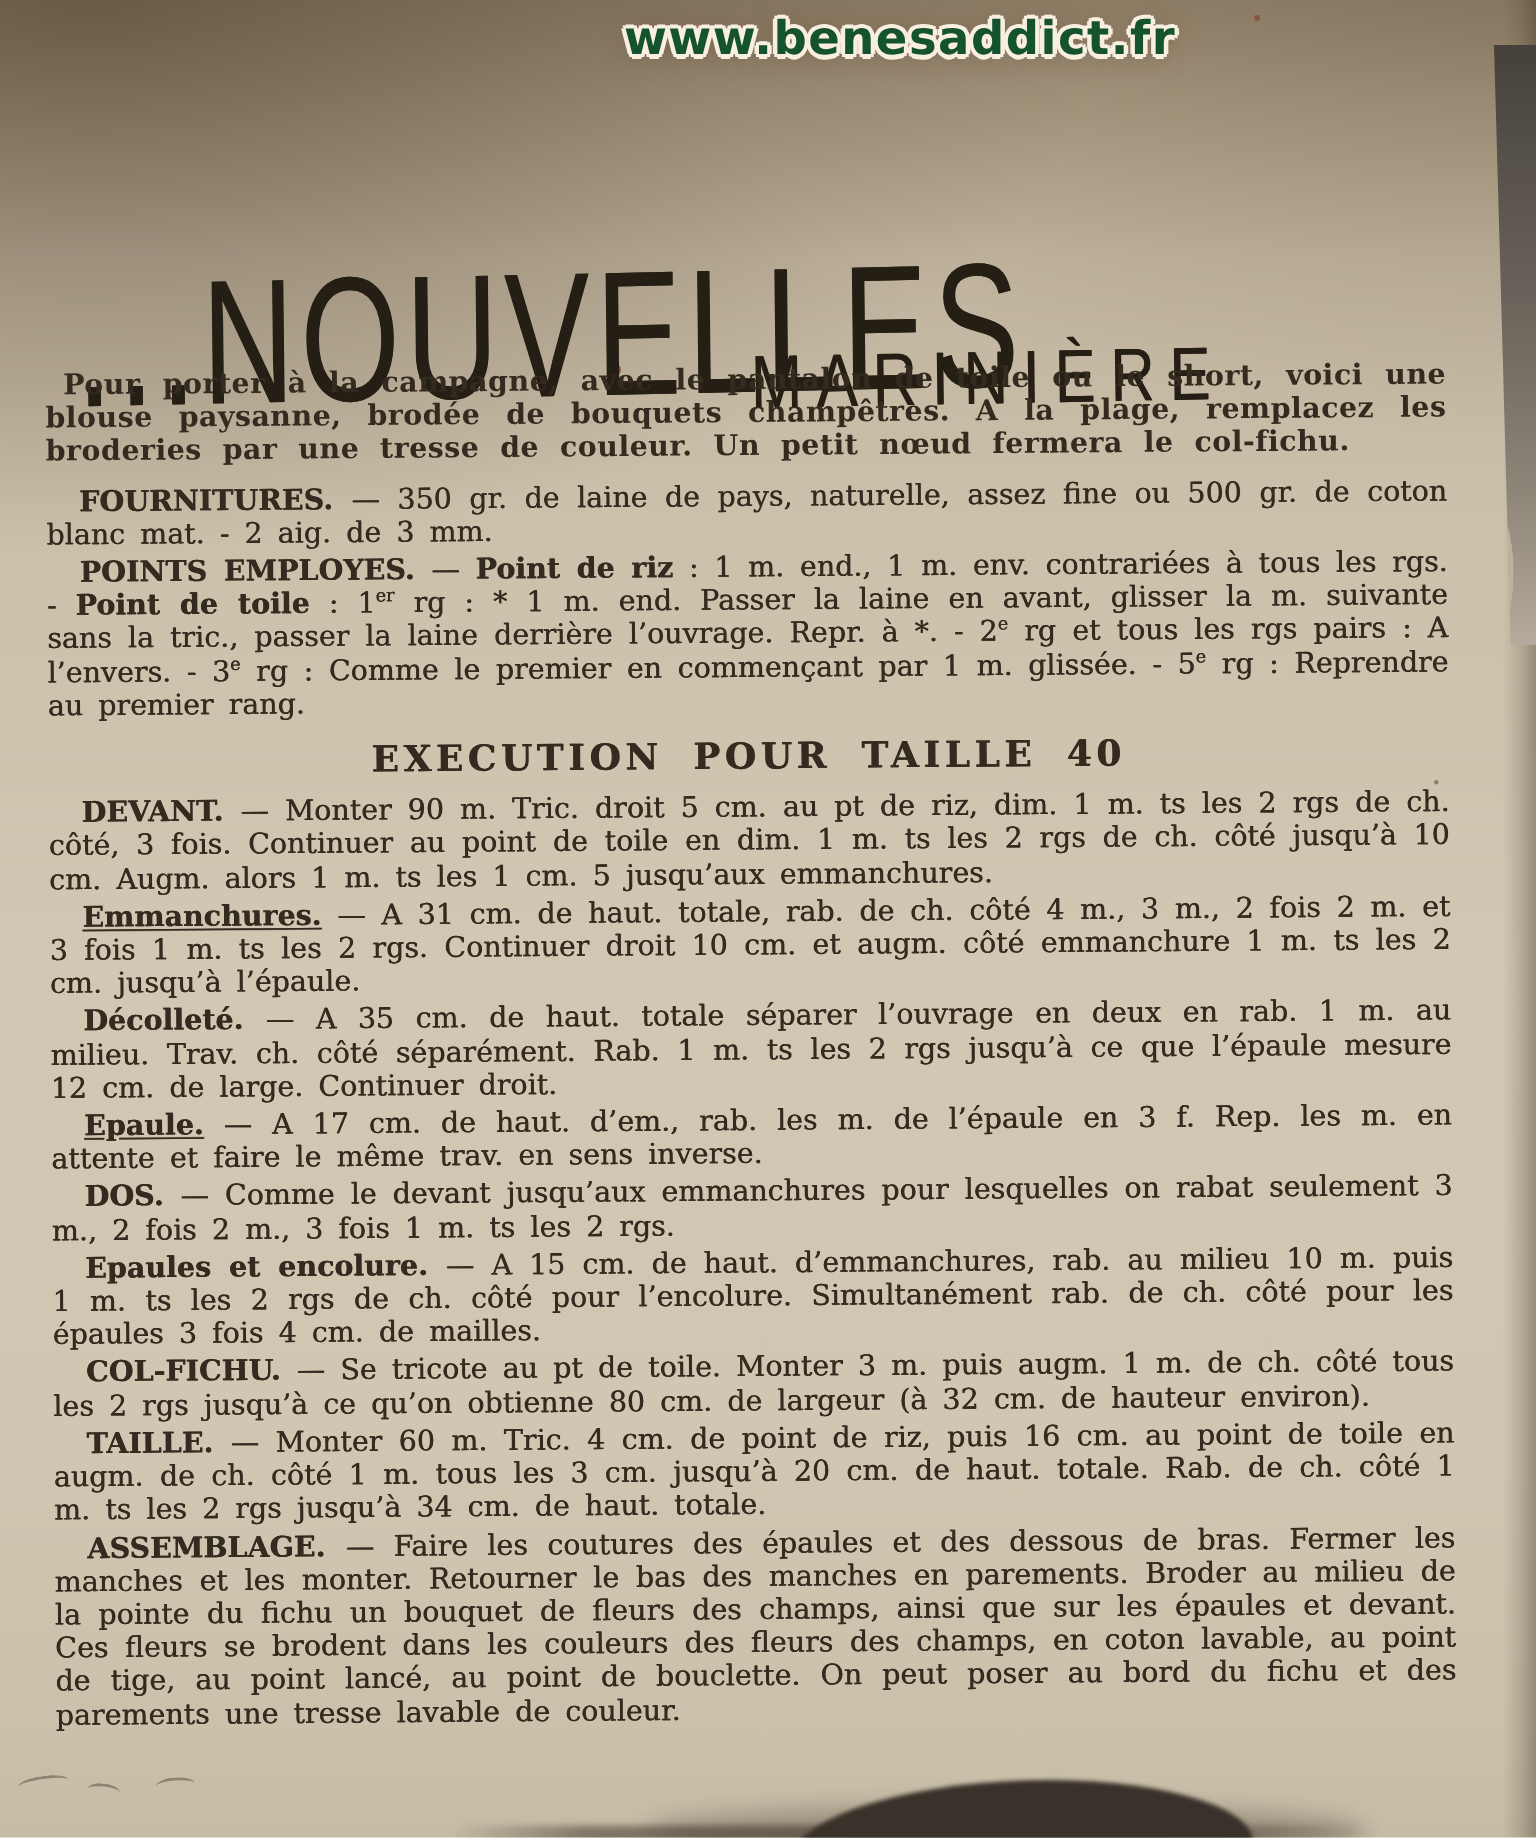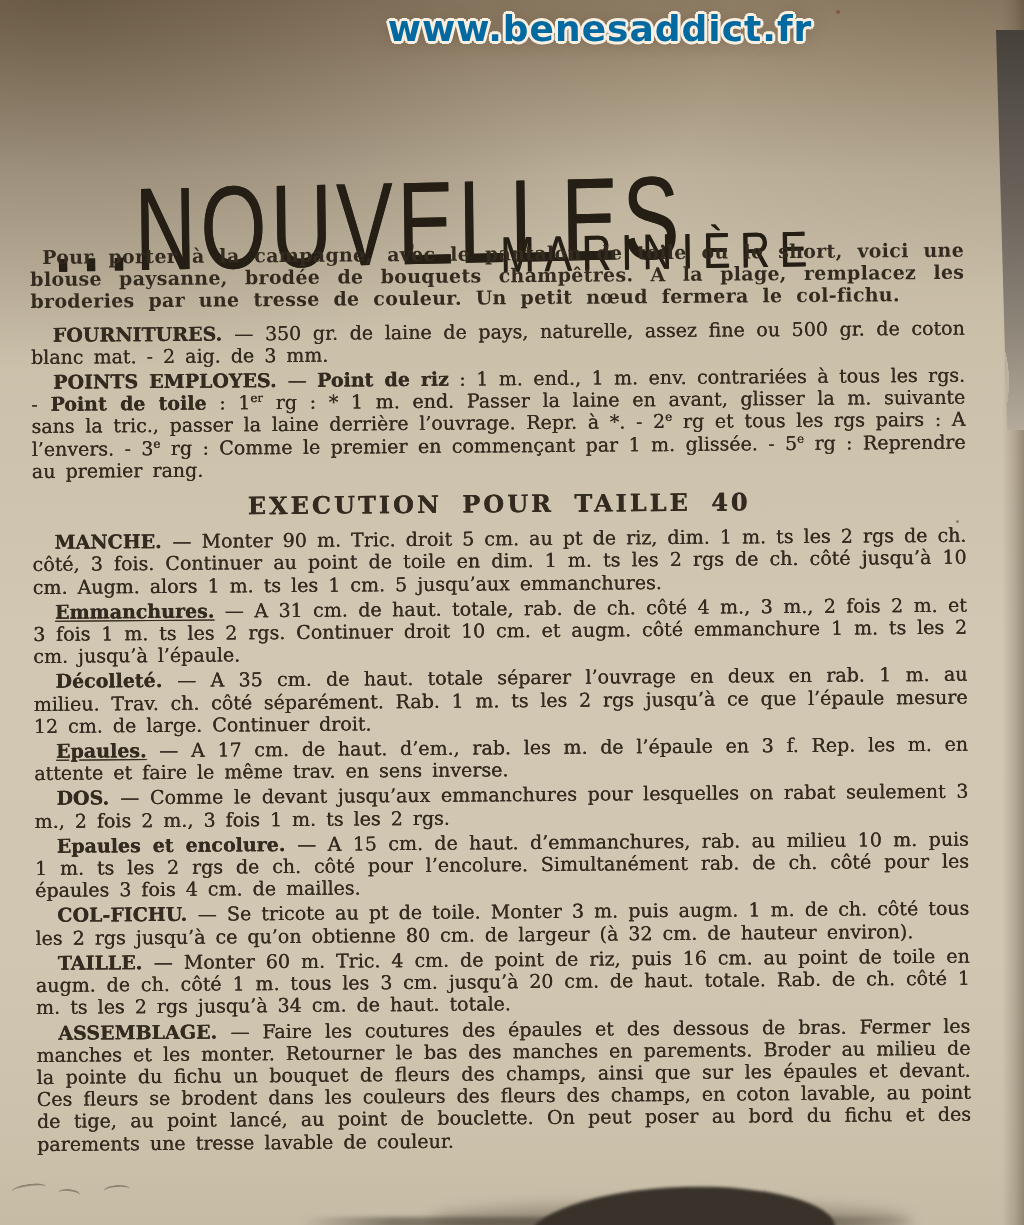--- a/index.html
+++ b/index.html
@@ -11,22 +11,22 @@
     background:
       radial-gradient(120% 55% at 6% 0%, rgba(62,48,32,.50), rgba(62,48,32,0) 55%),
       radial-gradient(90% 40% at 100% 0%, rgba(90,74,54,.25), rgba(90,74,54,0) 60%),
       linear-gradient(180deg, #95846c 0%, #ab9b83 6%, #c0b49e 14%, #cbc0aa 28%, #d1c7b2 52%, #d0c6b1 78%, #cbc1ab 94%, #c6bca6 100%);
   }
 
   
   .watermark {
     position:absolute; left:600px; top:8px; transform:translateX(-50%);
     font-family:"DejaVu Sans", sans-serif; font-weight:bold;
-    font-size:36px; letter-spacing:1px; white-space:nowrap;
-    color:#0369a1;
+    font-size:31px; letter-spacing:1px; white-space:nowrap;
+    color:#14532d;
     text-shadow:
       -3px 0 0 #f8efe0, 3px 0 0 #f8efe0, 0 -3px 0 #f8efe0, 0 3px 0 #f8efe0,
       -2px -2px 0 #f8efe0, 2px -2px 0 #f8efe0, -2px 2px 0 #f8efe0, 2px 2px 0 #f8efe0,
       0 0 16px rgba(110,85,60,.85);
     z-index:5;
   }
 
   
   .title-main {
     position:absolute; left:50px; top:84px;
@@ -130,22 +130,22 @@
 <div class="watermark">www.benesaddict.fr</div>
 
 <h1 class="title-main">...NOUVELLES</h1>
 <h2 class="title-sub">MARINIÈRE</h2>
 
 <div class="content">
   <p class="intro">Pour porter à la campagne, avec le pantalon de toile ou le short, voici une blouse paysanne, brodée de bouquets champêtres. A la plage, remplacez les broderies par une tresse de couleur. Un petit nœud fermera le col-fichu.</p>
   <p><span class="lead">FOURNITURES. </span><span>— 350 gr. de laine de pays, naturelle, assez fine ou 500 gr. de coton blanc mat. - 2 aig. de 3 mm.</span></p>
   <p><span class="lead">POINTS EMPLOYES. </span><span>— </span><span class="lead">Point de riz</span><span> : 1 m. end., 1 m. env. contrariées à tous les rgs. - </span><span class="lead">Point de toile</span><span> : 1</span><span class="sup">er</span><span> rg : * 1 m. end. Passer la laine en avant, glisser la m. suivante sans la tric., passer la laine derrière l’ouvrage. Repr. à *. - 2</span><span class="sup">e</span><span> rg et tous les rgs pairs : A l’envers. - 3</span><span class="sup">e</span><span> rg : Comme le premier en commençant par 1 m. glissée. - 5</span><span class="sup">e</span><span> rg : Reprendre au premier rang.</span></p>
   <h3 class="exec-heading">EXECUTION POUR TAILLE 40</h3>
-  <p><span class="lead">MANCHE. </span><span>— Monter 90 m. Tric. droit 5 cm. au pt de riz, dim. 1 m. ts les 2 rgs de ch. côté, 3 fois. Continuer au point de toile en dim. 1 m. ts les 2 rgs de ch. côté jusqu’à 10 cm. Augm. alors 1 m. ts les 1 cm. 5 jusqu’aux emmanchures.</span></p>
+  <p><span class="lead">DEVANT. </span><span>— Monter 90 m. Tric. droit 5 cm. au pt de riz, dim. 1 m. ts les 2 rgs de ch. côté, 3 fois. Continuer au point de toile en dim. 1 m. ts les 2 rgs de ch. côté jusqu’à 10 cm. Augm. alors 1 m. ts les 1 cm. 5 jusqu’aux emmanchures.</span></p>
   <p><span class="lead u">Emmanchures.</span><span> — A 31 cm. de haut. totale, rab. de ch. côté 4 m., 3 m., 2 fois 2 m. et 3 fois 1 m. ts les 2 rgs. Continuer droit 10 cm. et augm. côté emmanchure 1 m. ts les 2 cm. jusqu’à l’épaule.</span></p>
   <p><span class="lead">Décolleté. </span><span>— A 35 cm. de haut. totale séparer l’ouvrage en deux en rab. 1 m. au milieu. Trav. ch. côté séparément. Rab. 1 m. ts les 2 rgs jusqu’à ce que l’épaule mesure 12 cm. de large. Continuer droit.</span></p>
-  <p><span class="lead u">Epaules.</span><span> — A 17 cm. de haut. d’em., rab. les m. de l’épaule en 3 f. Rep. les m. en attente et faire le même trav. en sens inverse.</span></p>
+  <p><span class="lead u">Epaule.</span><span> — A 17 cm. de haut. d’em., rab. les m. de l’épaule en 3 f. Rep. les m. en attente et faire le même trav. en sens inverse.</span></p>
   <p><span class="lead">DOS. </span><span>— Comme le devant jusqu’aux emmanchures pour lesquelles on rabat seulement 3 m., 2 fois 2 m., 3 fois 1 m. ts les 2 rgs.</span></p>
   <p><span class="lead">Epaules et encolure. </span><span>— A 15 cm. de haut. d’emmanchures, rab. au milieu 10 m. puis 1 m. ts les 2 rgs de ch. côté pour l’encolure. Simultanément rab. de ch. côté pour les épaules 3 fois 4 cm. de mailles.</span></p>
   <p><span class="lead">COL-FICHU. </span><span>— Se tricote au pt de toile. Monter 3 m. puis augm. 1 m. de ch. côté tous les 2 rgs jusqu’à ce qu’on obtienne 80 cm. de largeur (à 32 cm. de hauteur environ).</span></p>
   <p><span class="lead">TAILLE. </span><span>— Monter 60 m. Tric. 4 cm. de point de riz, puis 16 cm. au point de toile en augm. de ch. côté 1 m. tous les 3 cm. jusqu’à 20 cm. de haut. totale. Rab. de ch. côté 1 m. ts les 2 rgs jusqu’à 34 cm. de haut. totale.</span></p>
   <p><span class="lead">ASSEMBLAGE. </span><span>— Faire les coutures des épaules et des dessous de bras. Fermer les manches et les monter. Retourner le bas des manches en parements. Broder au milieu de la pointe du fichu un bouquet de fleurs des champs, ainsi que sur les épaules et devant. Ces fleurs se brodent dans les couleurs des fleurs des champs, en coton lavable, au point de tige, au point lancé, au point de bouclette. On peut poser au bord du fichu et des parements une tresse lavable de couleur.</span></p>
 </div>
 
 </body></html>

